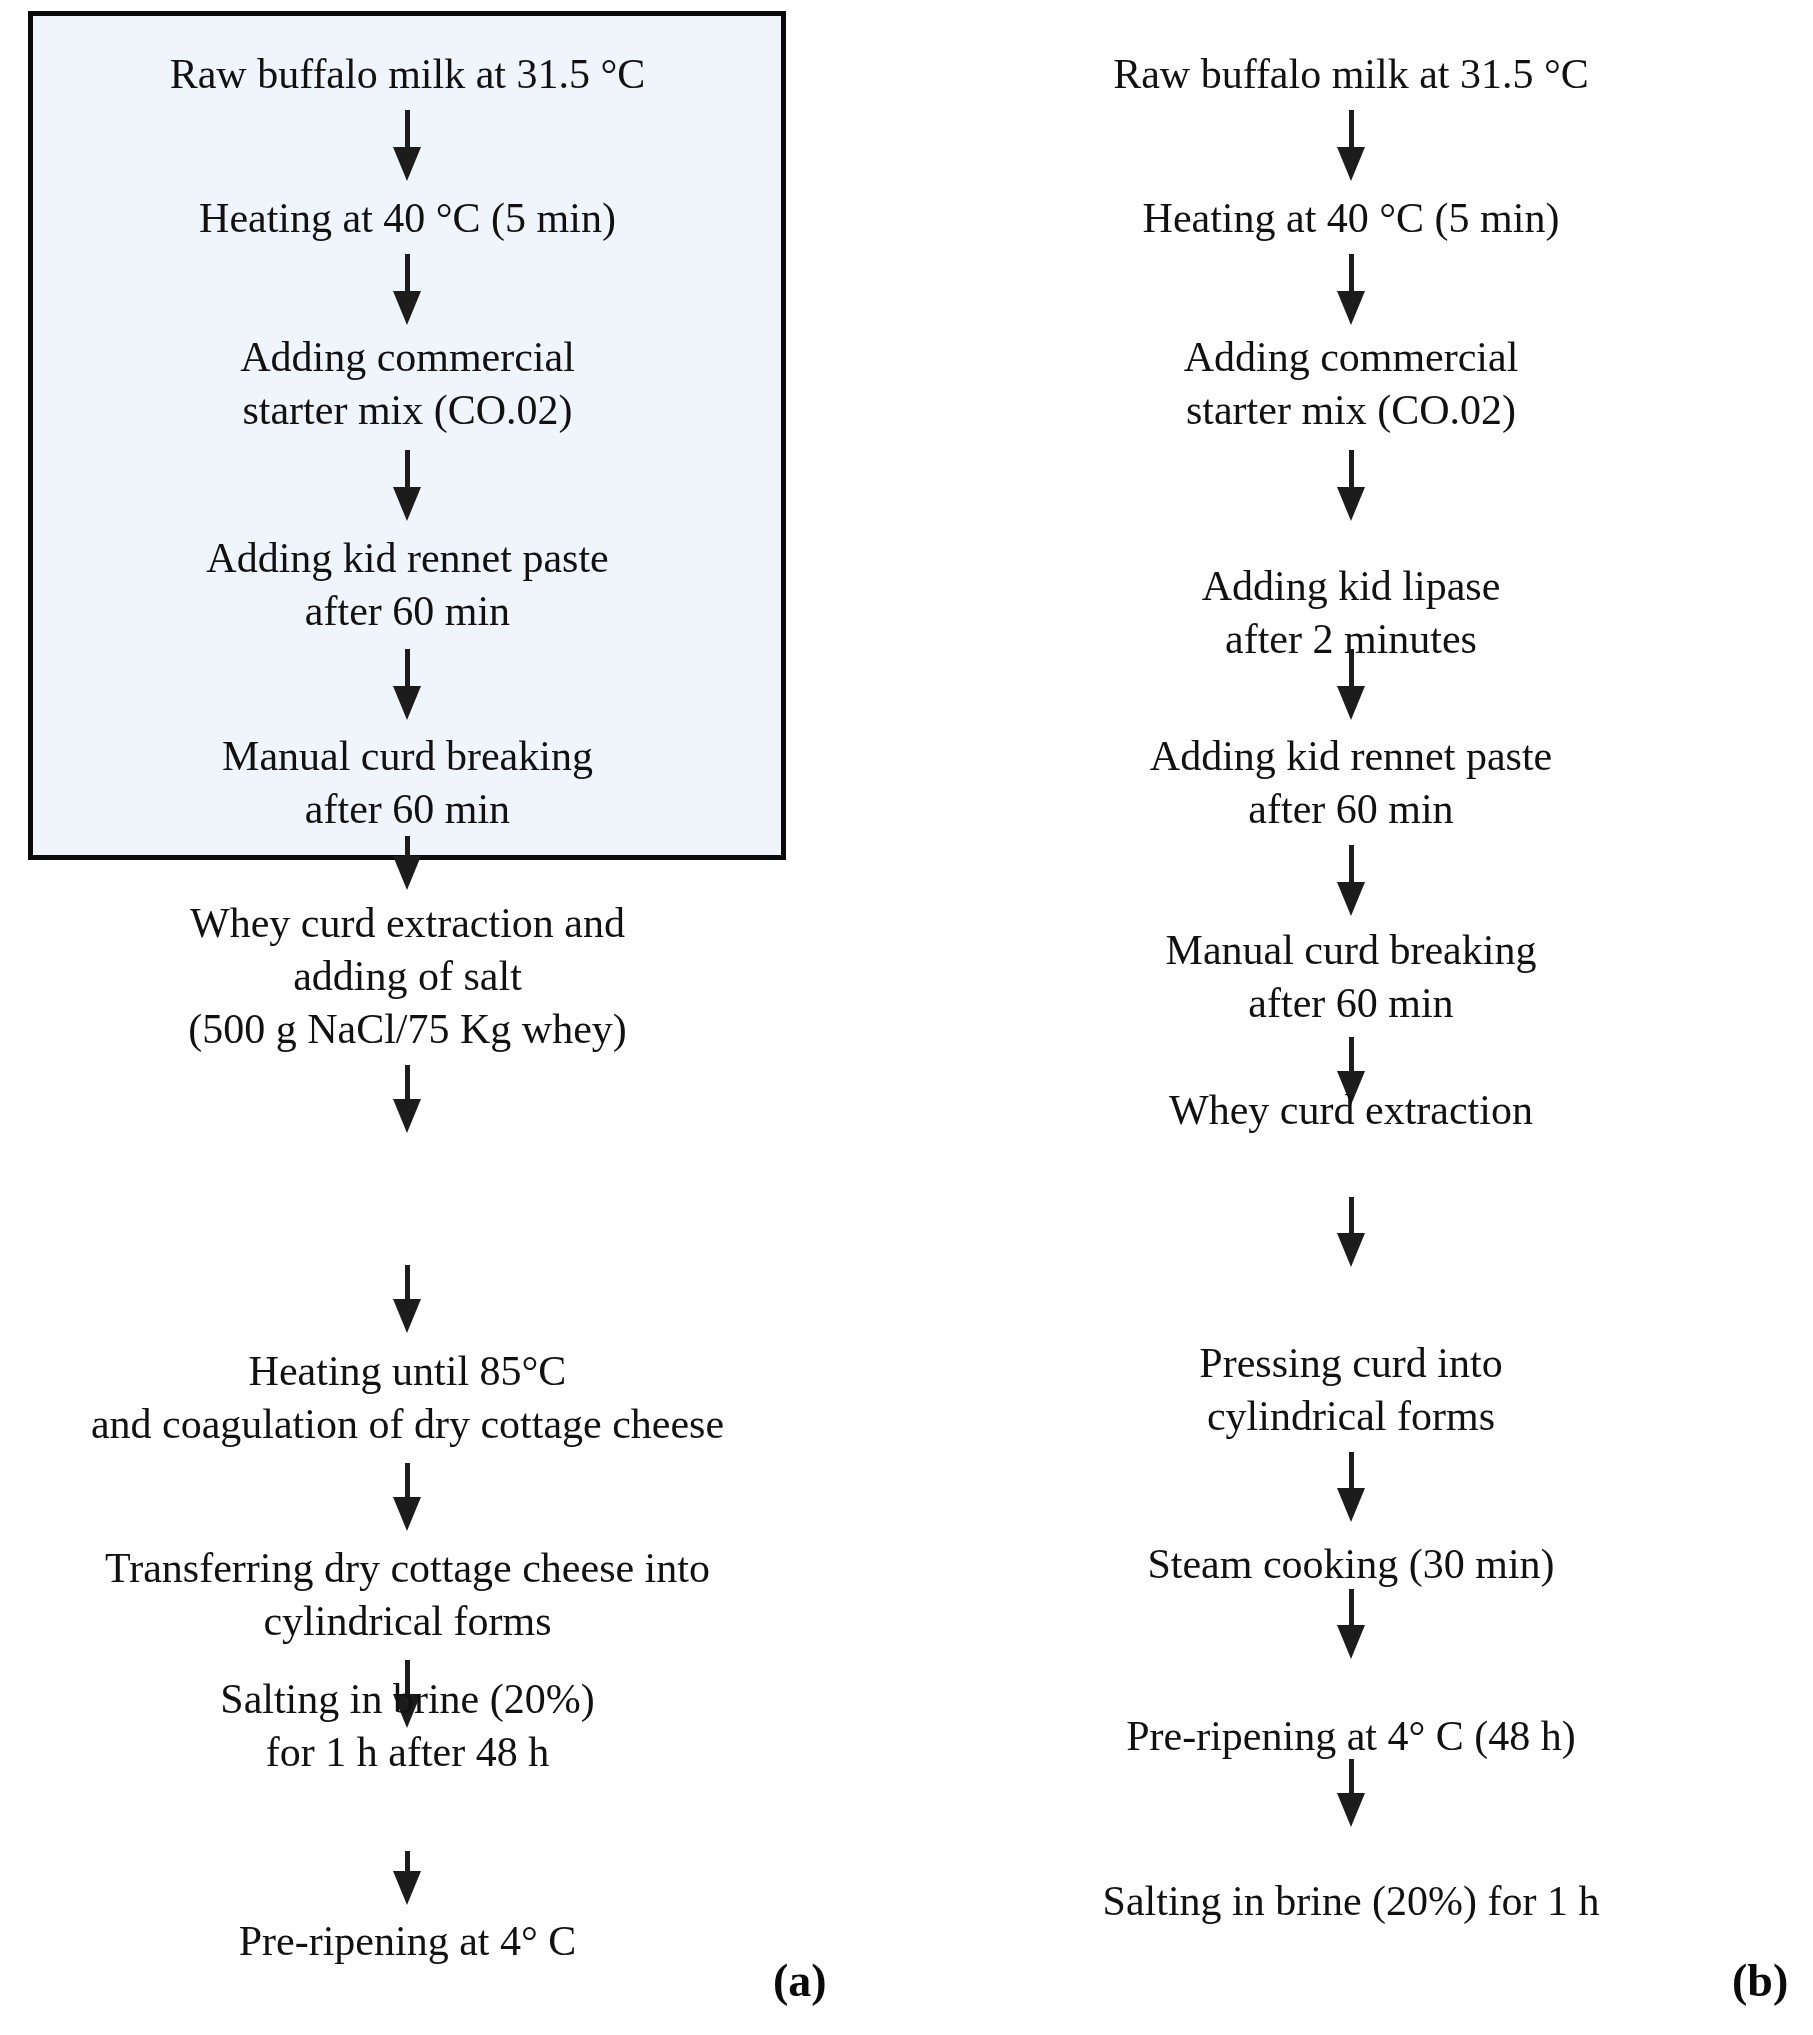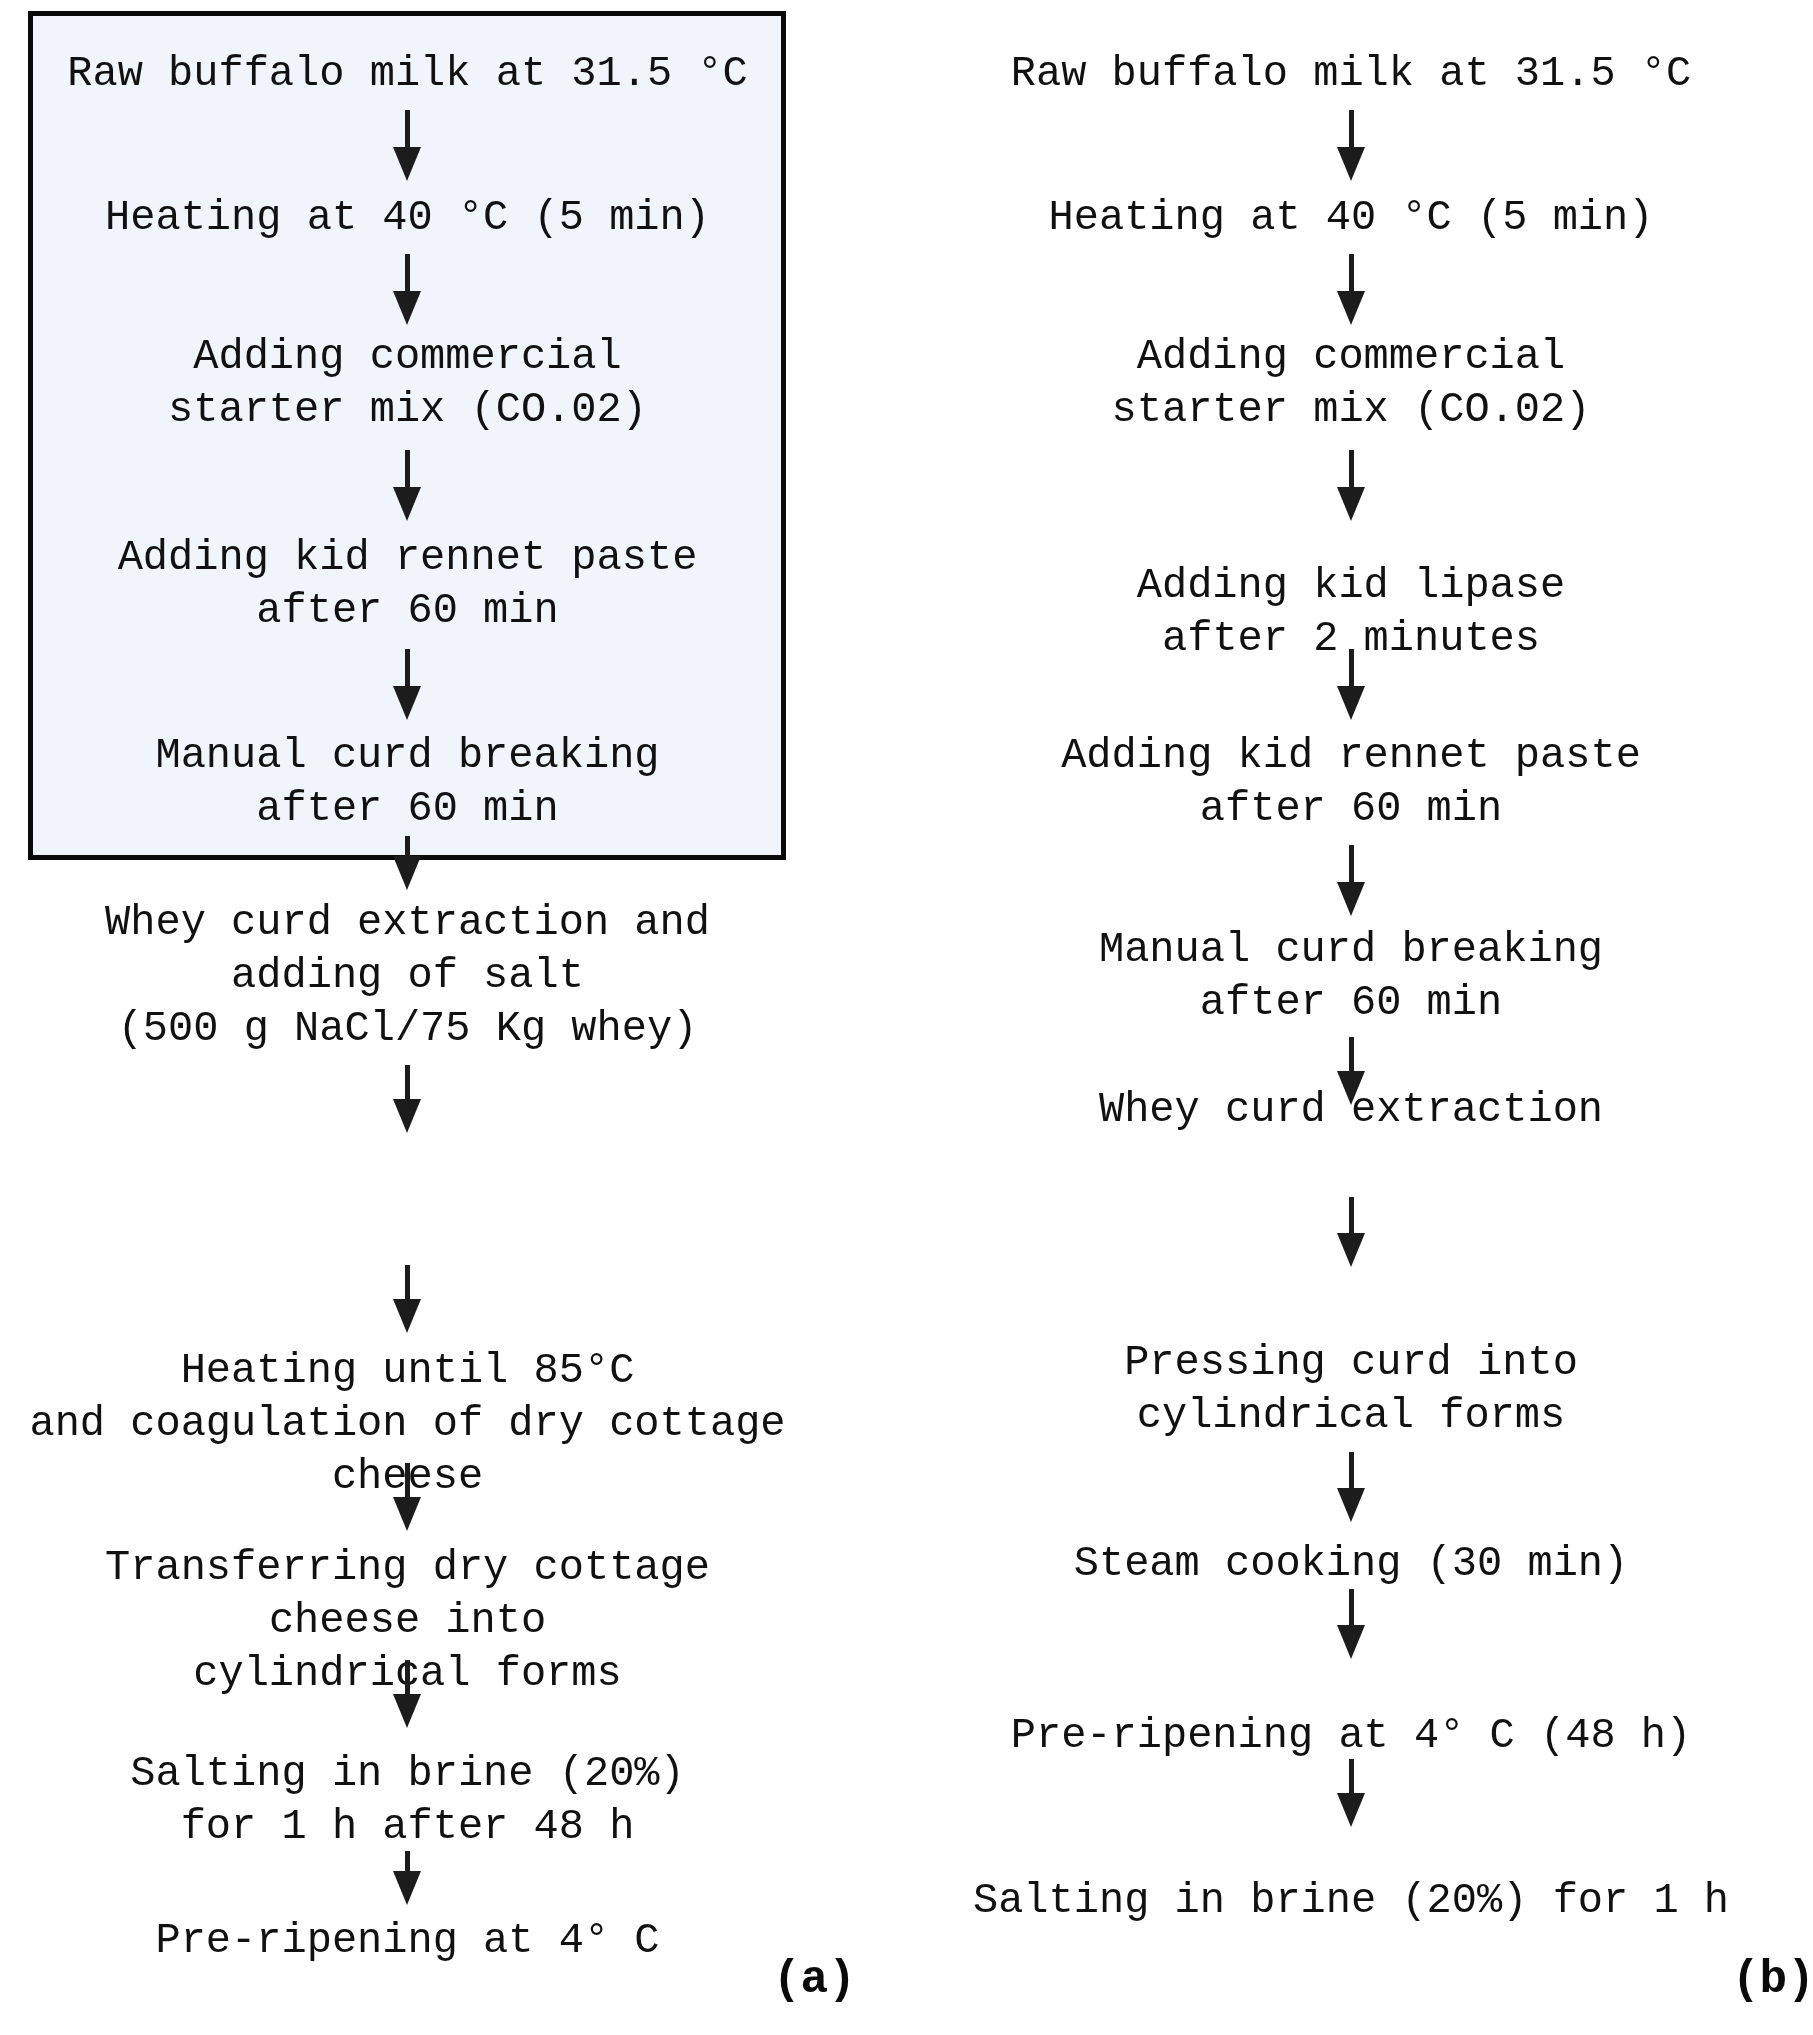--- a/index.html
+++ b/index.html
@@ -1,21 +1,21 @@
 <!DOCTYPE html>
 <html style="font-size:12.4px"><head>
 <meta charset="utf-8">
 <style>
   html, body { margin: 0; padding: 0; background: #ffffff; }
   .canvas {
     position: relative;
     width: 1813px;
     height: 2035px;
     background: #ffffff;
-    font-family: Liberation Mono, monospace;
+    font-family: Liberation Serif, serif;
     color: #111111;
     overflow: hidden;
   }
   .highlight-box {
     position: absolute;
     left: 28px;
     top: 10.8px;
     width: 748px;
     height: 839px;
     background: #f0f4fb;
@@ -98,21 +98,21 @@
   <div class="arrow" style="left:393px; top:1265px; height:68px"></div>
 
   <div class="step col-a" style="top:1345px">Heating until 85°C
 and coagulation of dry cottage cheese</div>
   <div class="arrow" style="left:393px; top:1463px; height:68px"></div>
 
   <div class="step col-a" style="top:1542px">Transferring dry cottage cheese into
 cylindrical forms</div>
   <div class="arrow" style="left:393px; top:1660px; height:68px"></div>
 
-  <div class="step col-a" style="top:1748px">Salting in brine (20%)
+  <div class="step col-a" style="top:1673px">Salting in brine (20%)
 for 1 h after 48 h</div>
   <div class="arrow" style="left:393px; top:1851px; height:54px"></div>
 
   <div class="step col-a" style="top:1915px">Pre-ripening at 4° C</div>
 
   <div class="subfig-label" style="left:773px; top:1954px">(a)</div>
 
   <div class="step col-b" style="top:48px">Raw buffalo milk at 31.5 °C</div>
   <div class="arrow" style="left:1337px; top:110px; height:71px"></div>
 

